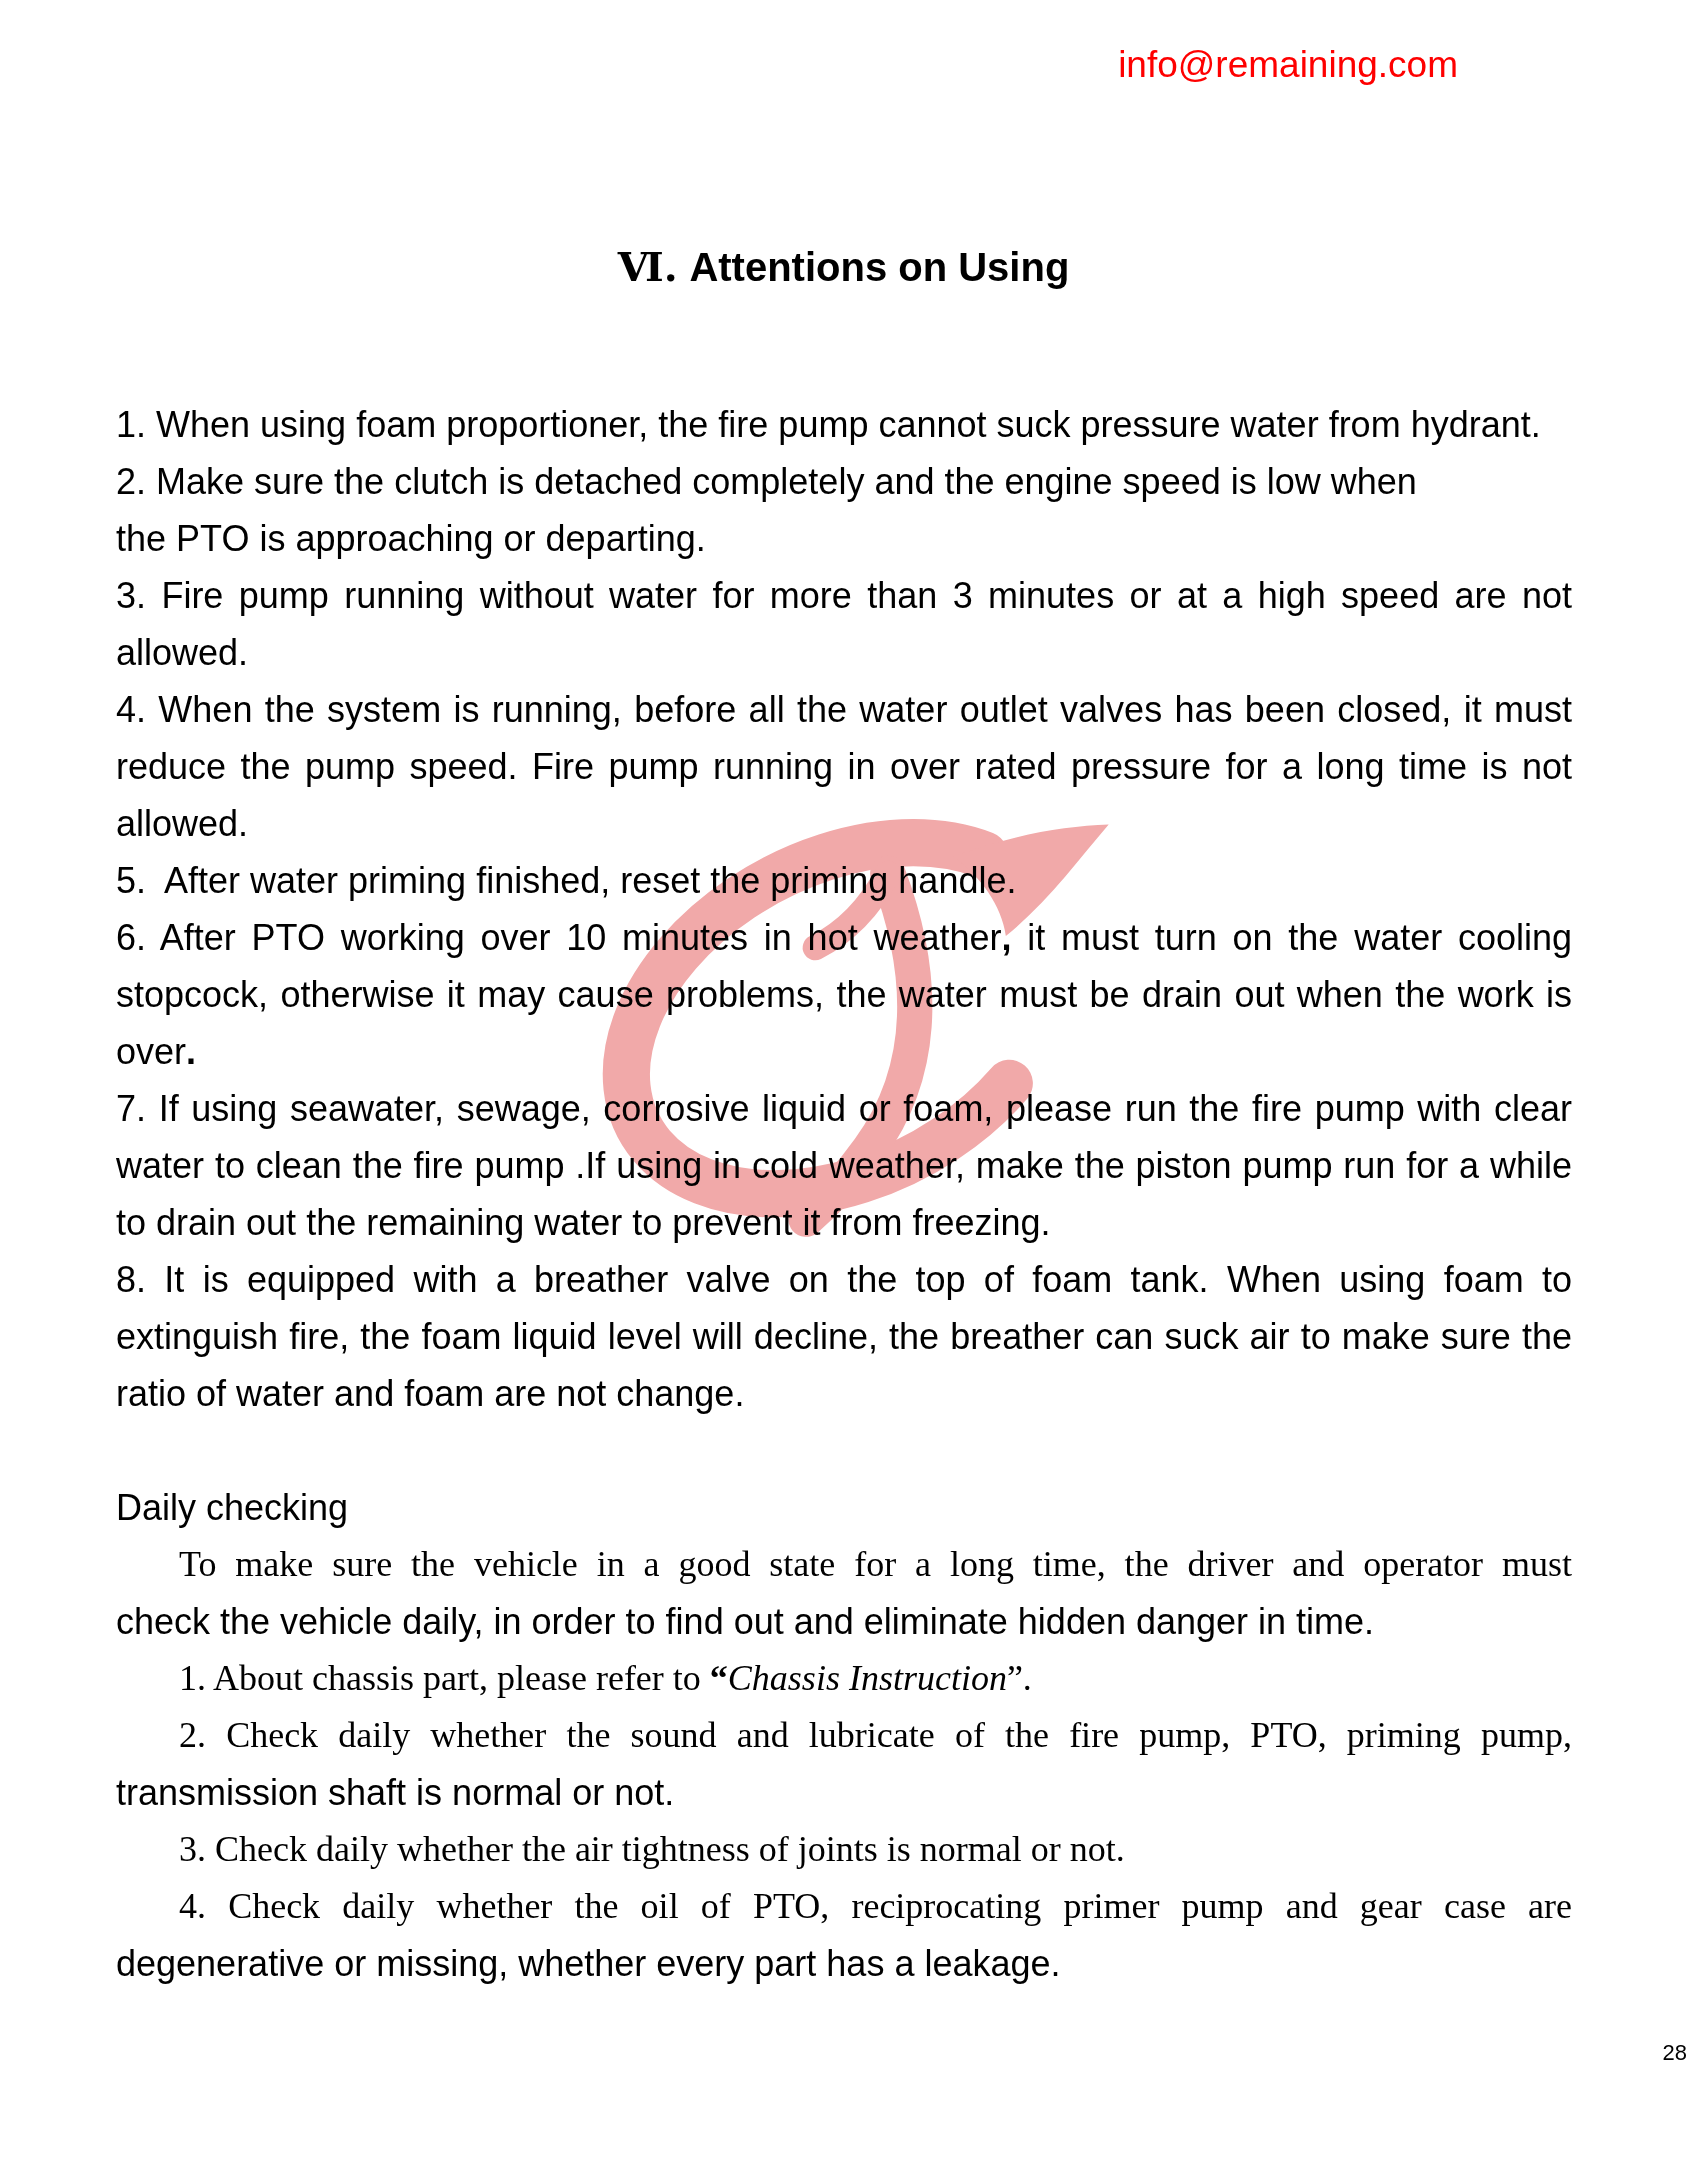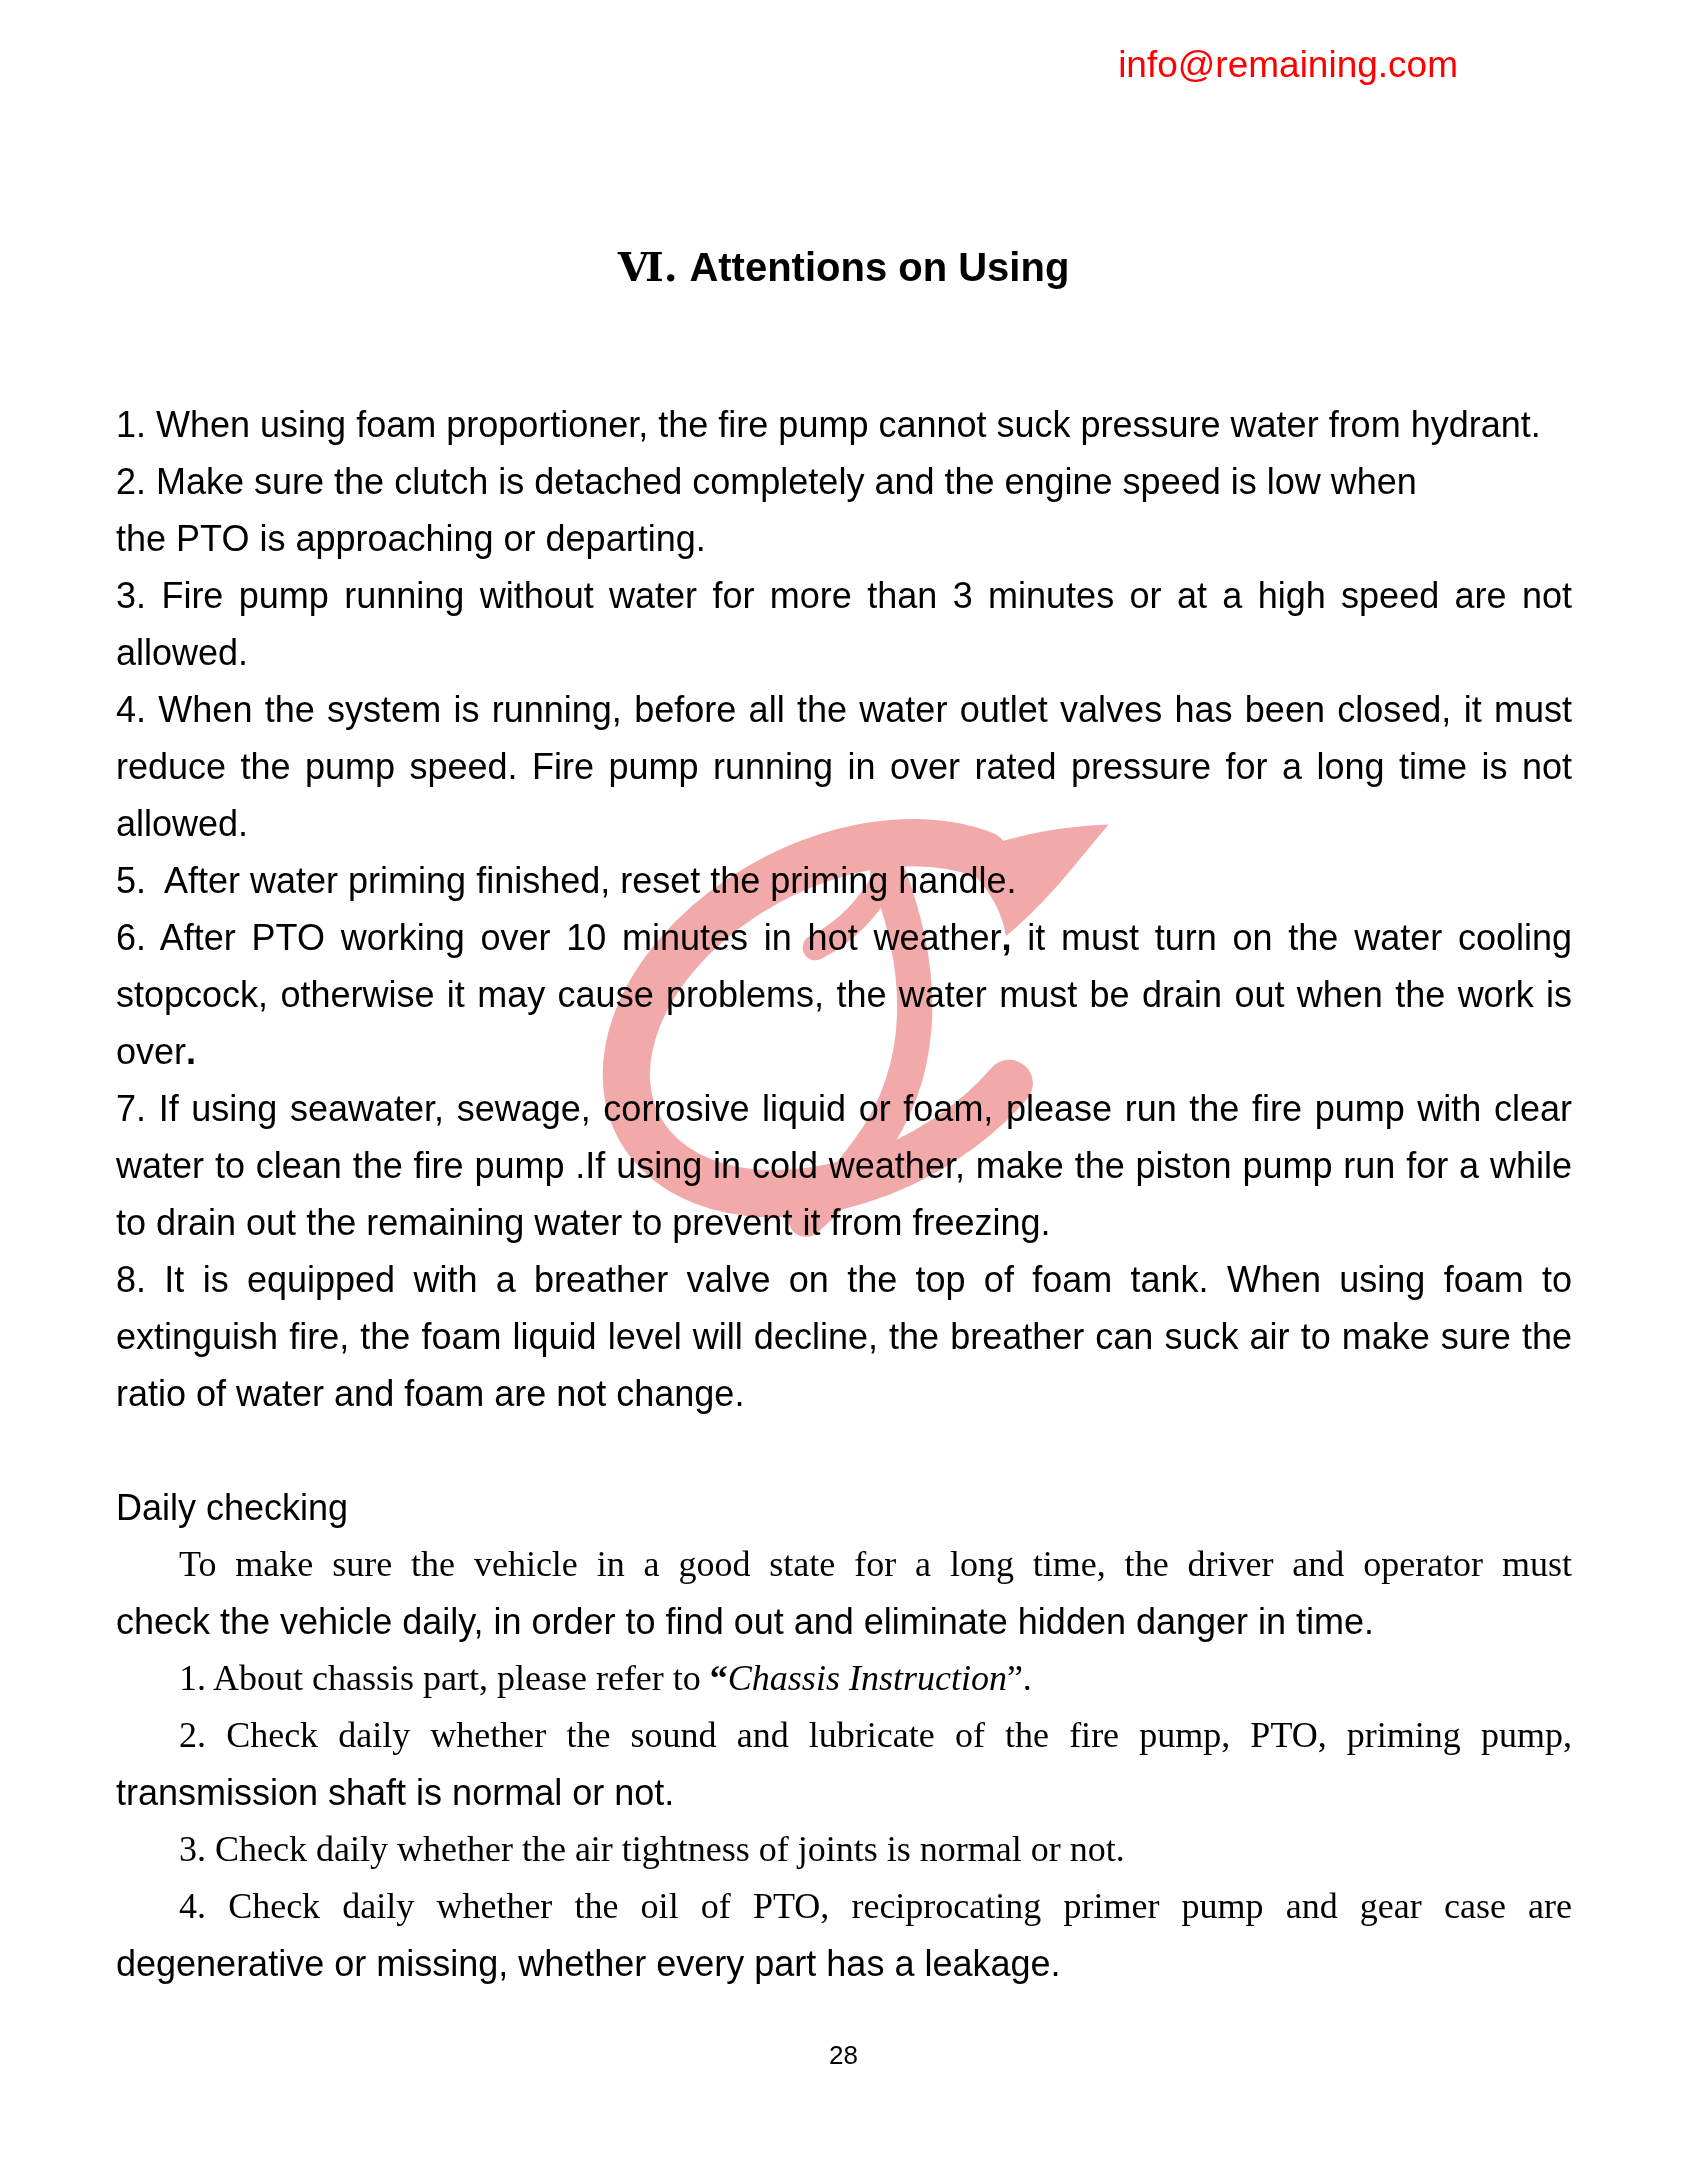--- a/index.html
+++ b/index.html
@@ -29,22 +29,22 @@
   .i{font-style:italic;}
 
   
   .logo-wm{position:absolute;left:591px;top:774px;width:527px;height:489px;z-index:1;}
   .text-wm{position:absolute;left:319px;top:1289px;width:1055px;z-index:1;
            font-size:140px;font-weight:700;line-height:1;letter-spacing:2.5px;
            white-space:nowrap;color:var(--wm-gray,#d9d9d9);
            -webkit-text-stroke:1.7px var(--wm-gray-edge,#c6c6c6);}
 
   
-  .page-num{position:absolute;top:2040px;left:0;width:1687px;text-align:center;
-            font-size:26px;z-index:2;}
+  .page-num{position:absolute;top:2040px;left:0;width:1687px;text-align:right;
+            font-size:22px;z-index:2;}
   .doc-title{position:absolute;top:2136px;right:154px;font-size:33px;z-index:2;
              font-family:"Liberation Serif","DejaVu Serif",serif;font-style:italic;margin-top:44px;}
 </style>
 </head>
 <body>
 
 <div class="page">
 
   <svg class="logo-wm" viewBox="0 0 625 580" aria-hidden="true">
     <g transform="rotate(-28 300 290)">

